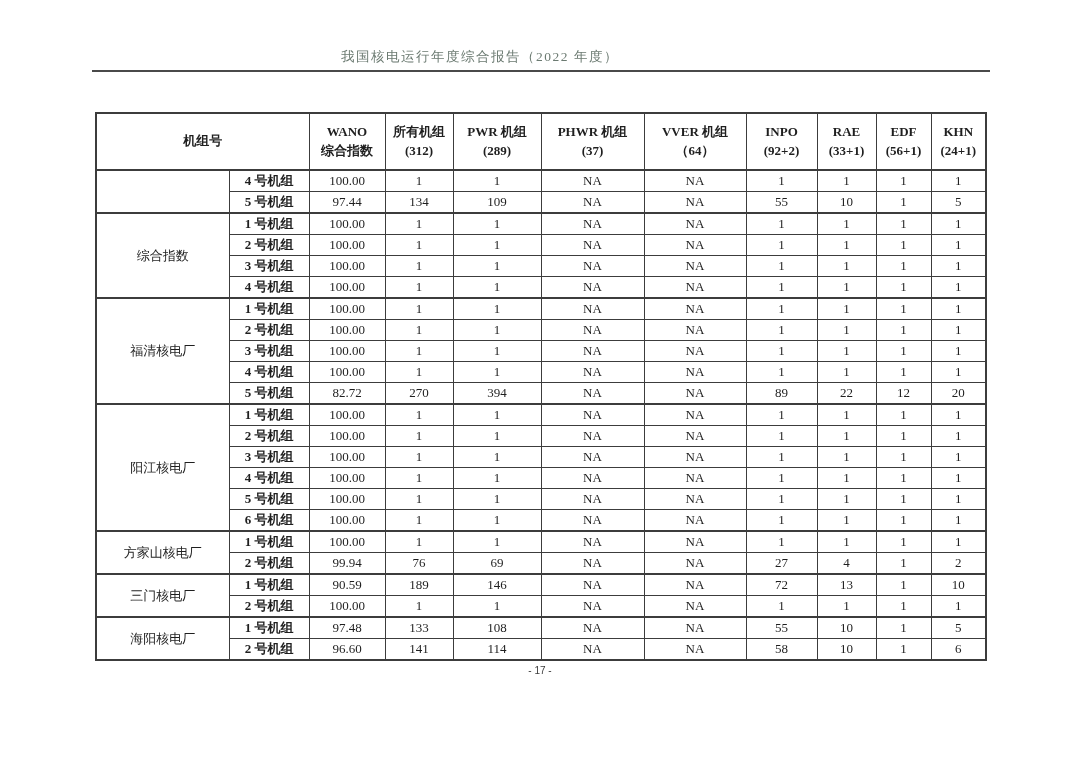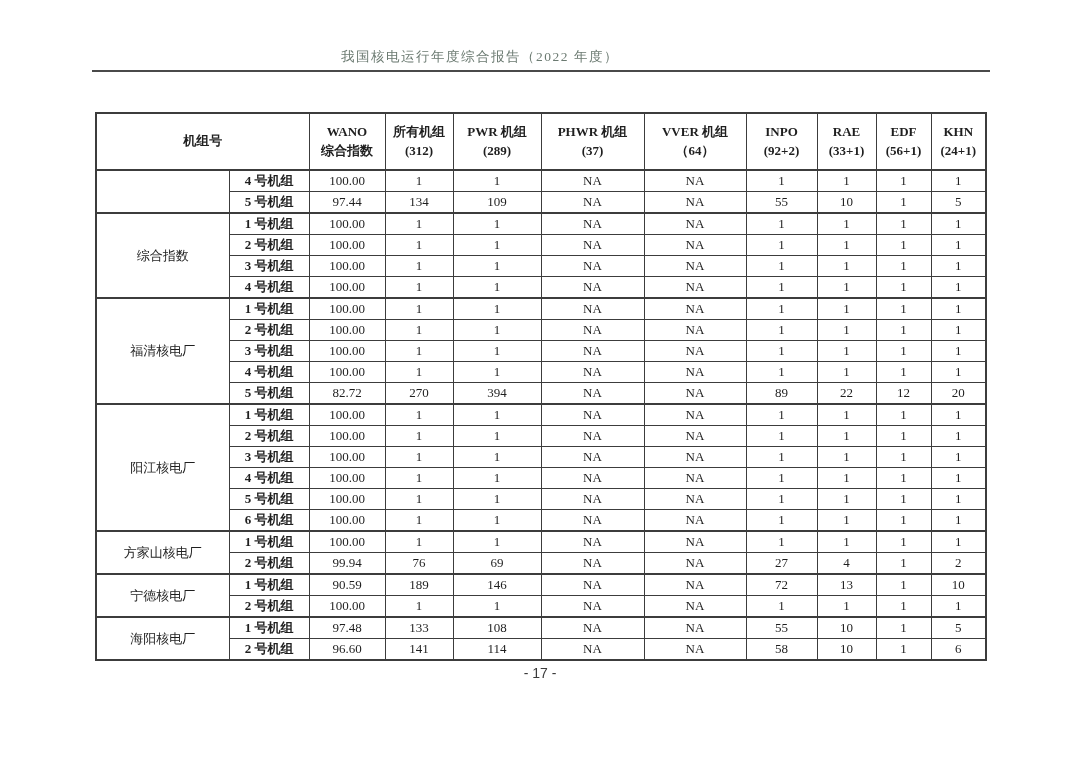--- a/index.html
+++ b/index.html
@@ -50,21 +50,21 @@
     line-height: 1.4;
   }
   .report-table tbody td { height: 20px; }
   .report-table tbody tr.group-start td { border-top-width: 2px; }
   .report-table td.unit-cell { font-weight: bold; text-align: center; }
   .report-table td.plant-cell { font-weight: normal; }
   .page-number {
     position: absolute;
     top: 665px; left: 0; width: 1080px;
     text-align: center;
-    font-size: 14px;
+    font-size: 10px;
     color: #3b3b3b;
     font-family: "Liberation Sans", sans-serif;
   }
 </style>
 </head>
 <body>
 
 <div class="page-header-title">我国核电运行年度综合报告（2022 年度）</div>
 
 <div class="page-header-rule"></div>
@@ -355,21 +355,21 @@
           <td>76</td>
           <td>69</td>
           <td>NA</td>
           <td>NA</td>
           <td>27</td>
           <td>4</td>
           <td>1</td>
           <td>2</td>
         </tr>
         <tr class="group-start">
-          <td class="plant-cell" rowspan="2">宁德核电厂</td>
+          <td class="plant-cell" rowspan="2">三门核电厂</td>
           <td class="unit-cell">1 号机组</td>
           <td>90.59</td>
           <td>189</td>
           <td>146</td>
           <td>NA</td>
           <td>NA</td>
           <td>72</td>
           <td>13</td>
           <td>1</td>
           <td>10</td>

